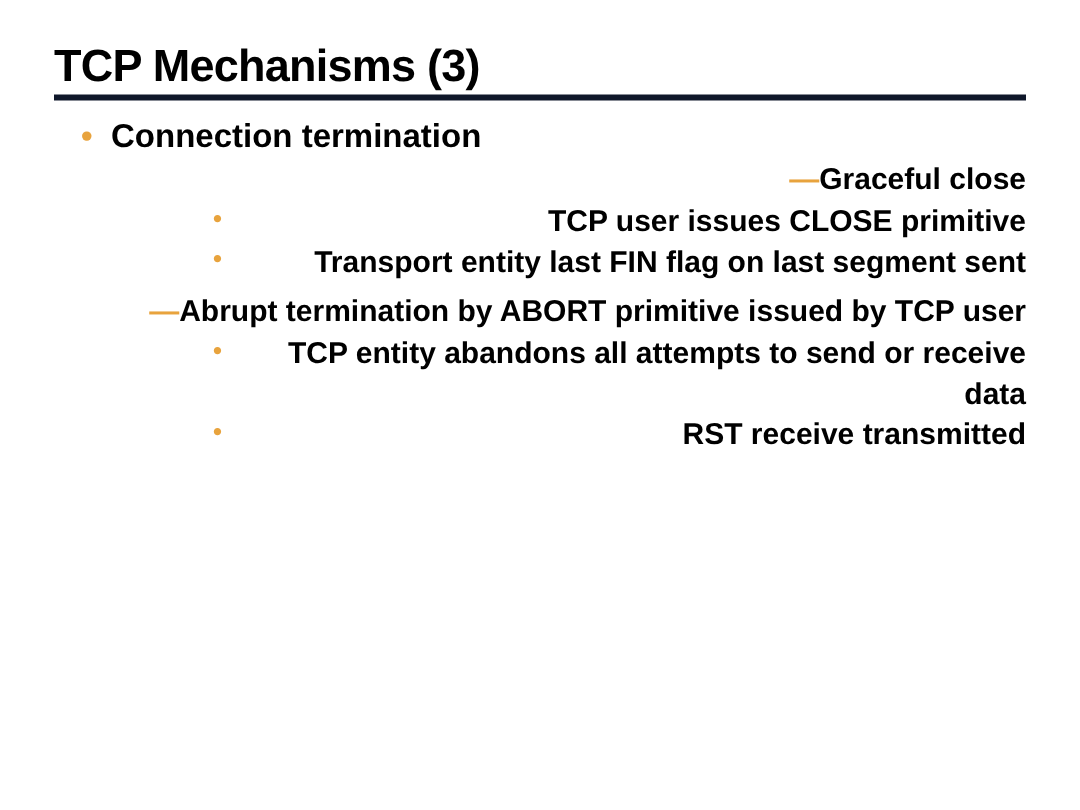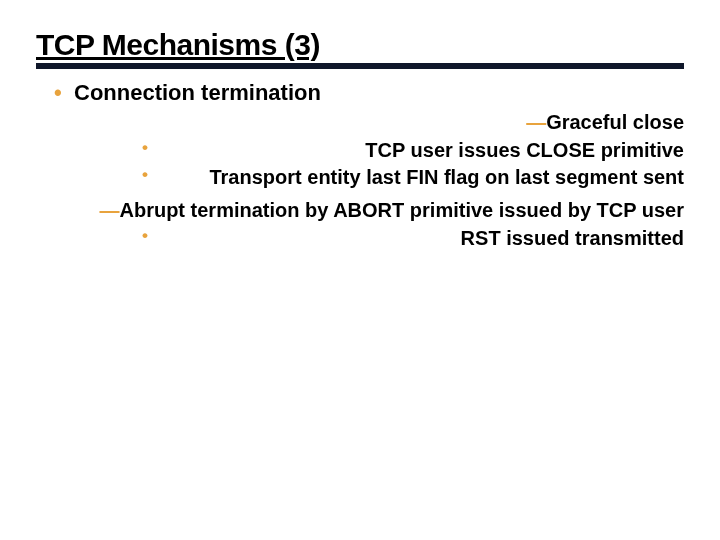--- a/index.html
+++ b/index.html
@@ -11,24 +11,23 @@
     font-family: Verdana, Geneva, sans-serif;
     color: #000;
   }
   .slide {
     box-sizing: border-box;
     width: 720px;
     height: 540px;
     padding: 28px 36px 0 36px;
   }
   .title-block {
-    border-bottom: 6px solid #0f172a;
+    border-bottom: 4px solid #0f172a;
     padding-bottom: 2px;
     margin-bottom: 10px;
-    text-decoration: underline;
   }
   .title {
     font-family: "Arial Black", Arial, sans-serif;
     font-weight: 900;
     font-size: 30px;
     letter-spacing: -0.5px;
     line-height: 1.1;
   }
   ul.lvl1 {
     list-style: none;
@@ -109,19 +108,20 @@
         <li>
           <span class="dash">—</span><span>Graceful close</span>
           <ul class="lvl3">
             <li><span>TCP user issues CLOSE primitive</span></li>
             <li><span>Transport entity last FIN flag on last segment sent</span></li>
           </ul>
         </li>
         <li>
           <span class="dash">—</span><span>Abrupt termination by ABORT primitive issued by TCP user</span>
           <ul class="lvl3">
-            <li><span>RST issued transmitted</span></li>
+            <li><span>TCP entity abandons all attempts to send or receive data</span></li>
+            <li><span>RST receive transmitted</span></li>
           </ul>
         </li>
       </ul>
     </li>
   </ul>
 </div>
 
 </body></html>

